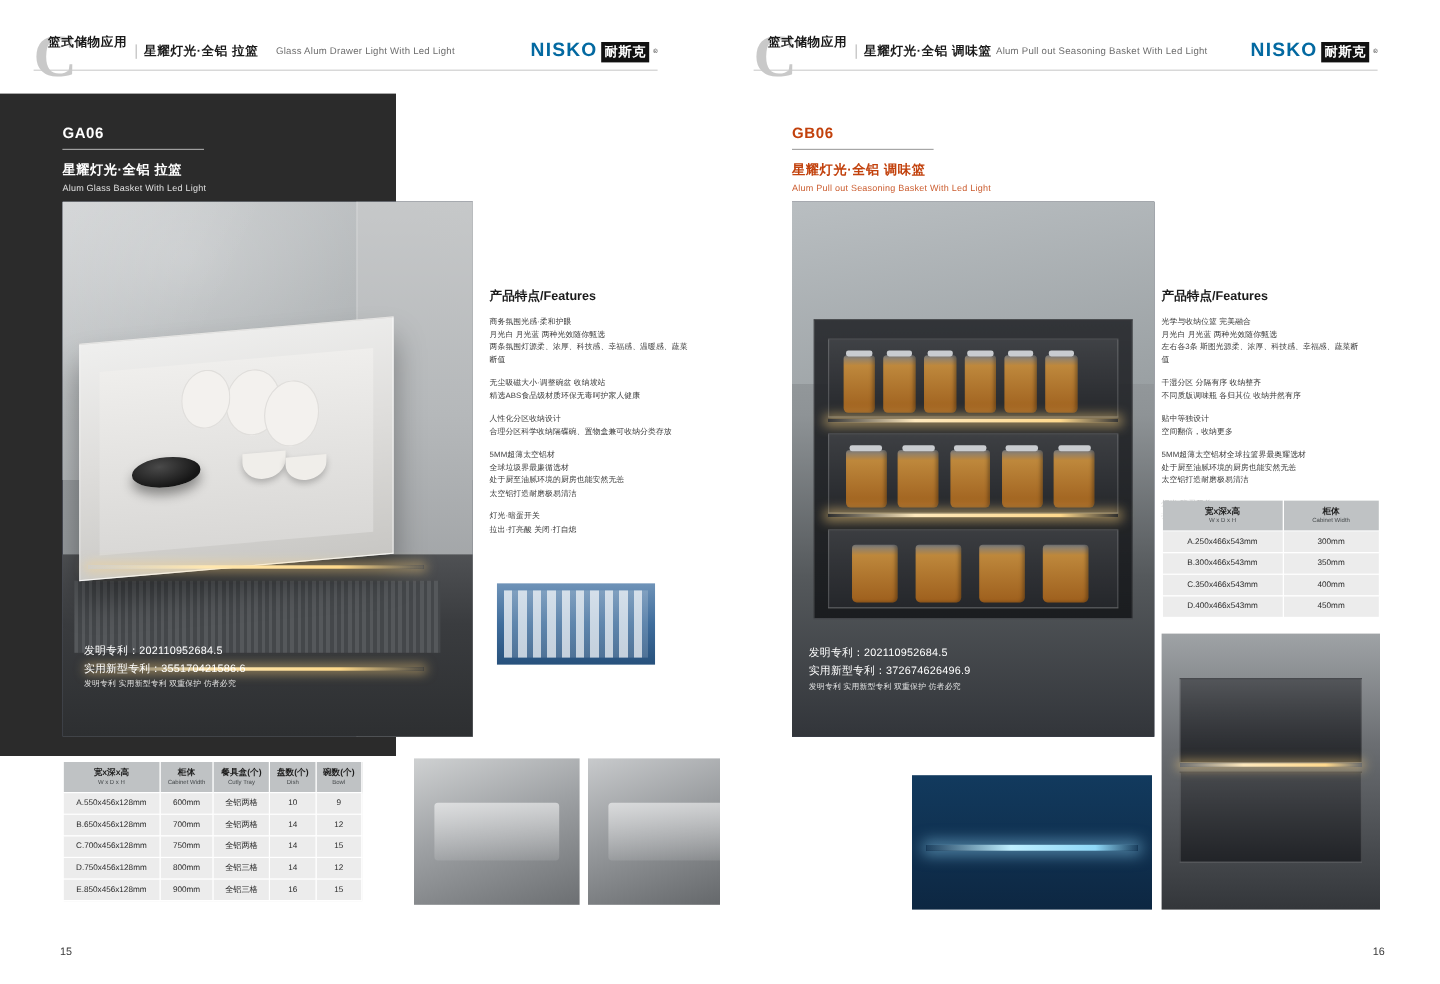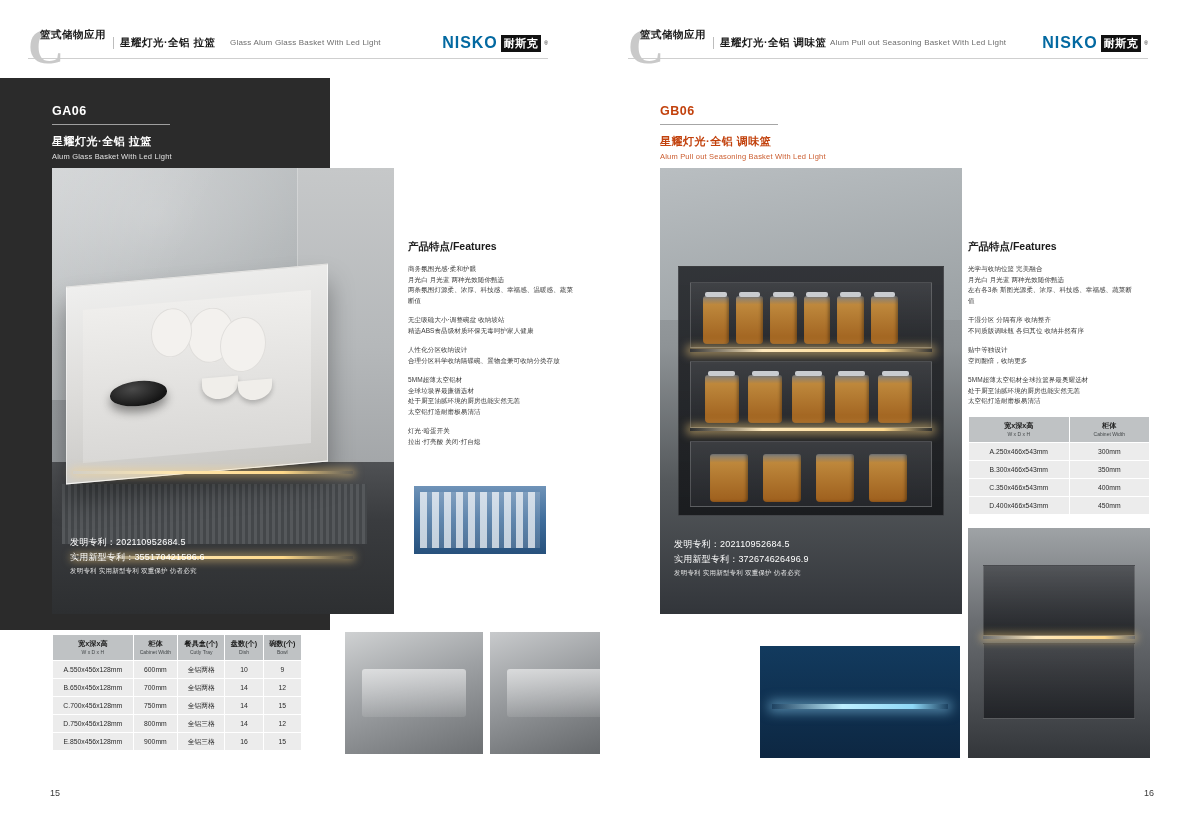--- a/index.html
+++ b/index.html
@@ -422,21 +422,21 @@
 <div class="spread">
 
   <div class="page">
 
     <div class="hdr">
       <div class="hdr-bar"></div>
       <div class="hdr-c">C</div>
       <div class="hdr-cn">篮式储物应用</div>
       <div class="hdr-div"></div>
       <div class="hdr-cn2">星耀灯光·全铝 拉篮</div>
-      <div class="hdr-en">Glass Alum Glass Basket With Led Light</div>
+      <div class="hdr-en">Glass Alum Drawer Light With Led Light</div>
       <div class="hdr-logo">
         <span class="lg1">NISKO</span>
         <span class="lg2">耐斯克</span>
         <span class="lgr">®</span>
       </div>
     </div>
 
     <div class="dark-panel"></div>
 
     <div class="titleblock dark">

